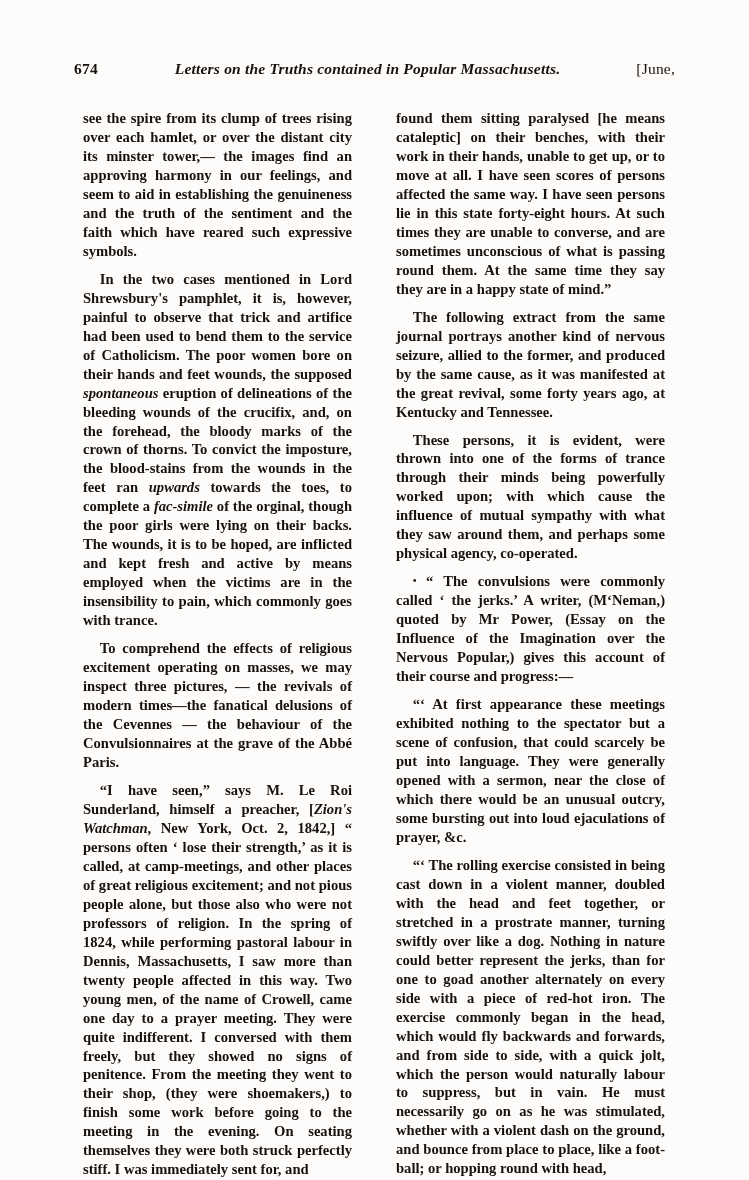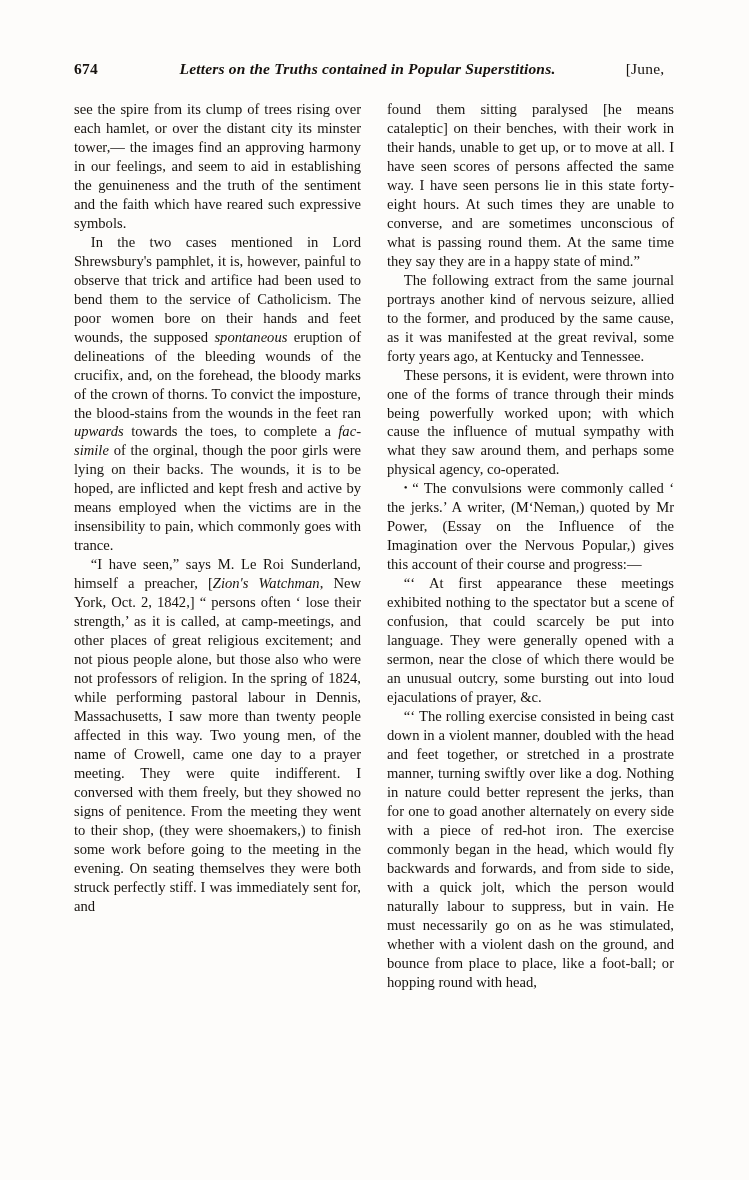--- a/index.html
+++ b/index.html
@@ -41,40 +41,41 @@
   .head-title {
     flex: 1 1 auto;
     text-align: center;
     font-style: italic;
     font-weight: 700;
     font-size: 15.5px;
   }
   .head-date {
     width: 60px;
     flex: 0 0 60px;
-    text-align: center;
+    text-align: right;
     font-size: 15.5px;
   }
   .columns {
     display: flex;
     gap: 26px;
     width: 100%;
   }
   .col {
     width: 287px;
     flex: 0 0 287px;
     font-size: 14.6px;
     line-height: 1.30;
     text-align: justify;
     text-justify: inter-word;
     hyphens: manual;
   }
   .col p {
-    margin: 0;
+    margin: 9px;
     text-indent: 0;
+    font-weight: bold;
   }
   .col p.ind {
     text-indent: 1.15em;
   }
   .col p + p {
     margin-top: 0;
   }
   i, em { font-style: italic; }
   .bullet-lead::before {
     content: "\2022\00a0";
@@ -82,31 +83,32 @@
     vertical-align: 2px;
   }
 </style>
 </head>
 <body>
 
 <div class="page">
 
   <div class="running-head">
     <span class="folio">674</span>
-    <span class="head-title">Letters on the Truths contained in Popular Superstitions.</span>
+    <span class="head-title">Letters on the Truths contained in Popular Massachusetts.</span>
     <span class="head-date">[June,</span>
   </div>
 
   <div class="columns">
 
     <div class="col">
       <p>see the spire from its clump of trees rising over each hamlet, or over the distant city its minster tower,— the images find an approving harmony in our feelings, and seem to aid in establishing the genuineness and the truth of the sentiment and the faith which have reared such expressive symbols.</p>
       <p class="ind">
         <span>In the two cases mentioned in Lord Shrewsbury's pamphlet, it is, however, painful to observe that trick and artifice had been used to bend them to the service of Catholicism. The poor women bore on their hands and feet wounds, the supposed </span><i>spontaneous</i><span> eruption of delineations of the bleeding wounds of the crucifix, and, on the forehead, the bloody marks of the crown of thorns. To convict the imposture, the blood-stains from the wounds in the feet ran </span><i>upwards</i><span> towards the toes, to complete a </span><i>fac-simile</i><span> of the orginal, though the poor girls were lying on their backs. The wounds, it is to be hoped, are inflicted and kept fresh and active by means employed when the victims are in the insensibility to pain, which commonly goes with trance.</span>
       </p>
+      <p class="ind">To comprehend the effects of religious excitement operating on masses, we may inspect three pictures, — the revivals of modern times—the fanatical delusions of the Cevennes — the behaviour of the Convulsionnaires at the grave of the Abbé Paris.</p>
       <p class="ind">
         <span>“I have seen,” says M. Le Roi Sunderland, himself a preacher, [</span><i>Zion's Watchman</i><span>, New York, Oct. 2, 1842,] “ persons often ‘ lose their strength,’ as it is called, at camp-meetings, and other places of great religious excitement; and not pious people alone, but those also who were not professors of religion. In the spring of 1824, while performing pastoral labour in Dennis, Massachusetts, I saw more than twenty people affected in this way. Two young men, of the name of Crowell, came one day to a prayer meeting. They were quite indifferent. I conversed with them freely, but they showed no signs of penitence. From the meeting they went to their shop, (they were shoemakers,) to finish some work before going to the meeting in the evening. On seating themselves they were both struck perfectly stiff. I was immediately sent for, and</span>
       </p>
     </div>
 
     <div class="col">
       <p>found them sitting paralysed [he means cataleptic] on their benches, with their work in their hands, unable to get up, or to move at all. I have seen scores of persons affected the same way. I have seen persons lie in this state forty-eight hours. At such times they are unable to converse, and are sometimes unconscious of what is passing round them. At the same time they say they are in a happy state of mind.”</p>
       <p class="ind">The following extract from the same journal portrays another kind of nervous seizure, allied to the former, and produced by the same cause, as it was manifested at the great revival, some forty years ago, at Kentucky and Tennessee.</p>
       <p class="ind">These persons, it is evident, were thrown into one of the forms of trance through their minds being powerfully worked upon; with which cause the influence of mutual sympathy with what they saw around them, and perhaps some physical agency, co-operated.</p>
       <p class="ind bullet-lead">“ The convulsions were commonly called ‘ the jerks.’ A writer, (M‘Neman,) quoted by Mr Power, (Essay on the Influence of the Imagination over the Nervous Popular,) gives this account of their course and progress:—</p>

